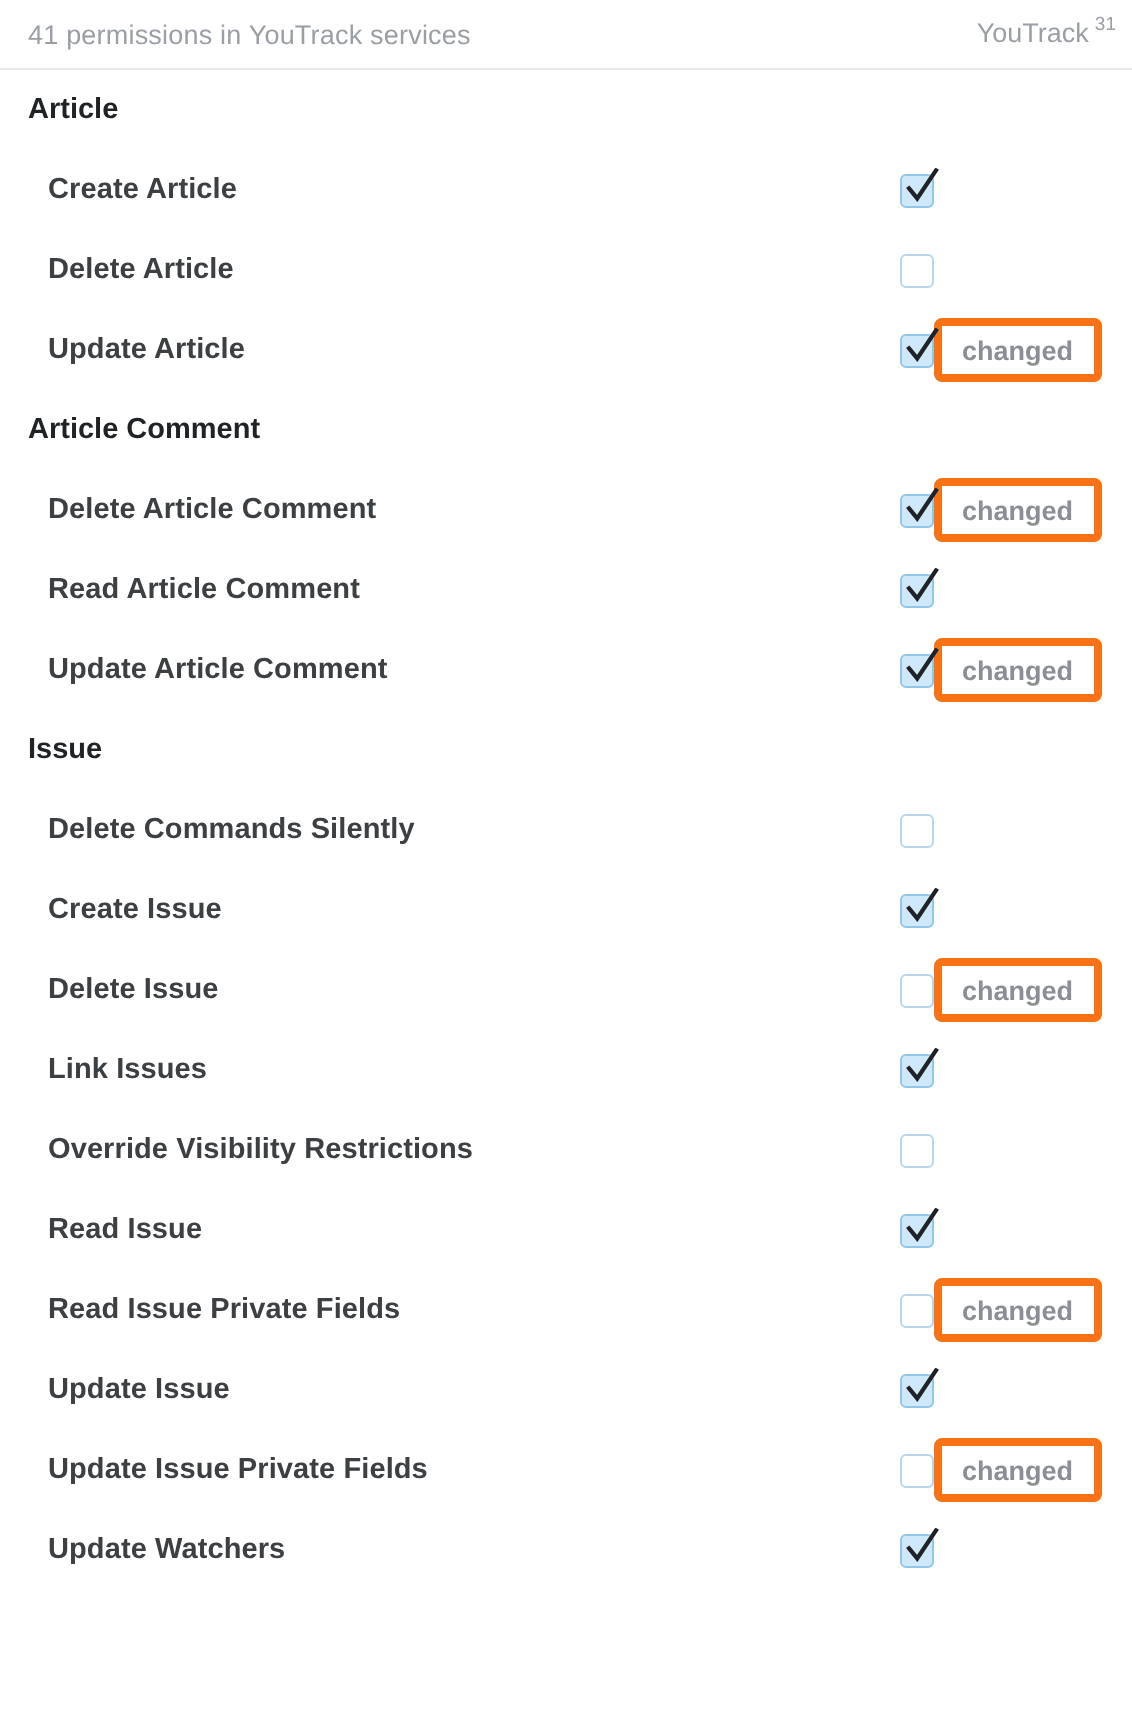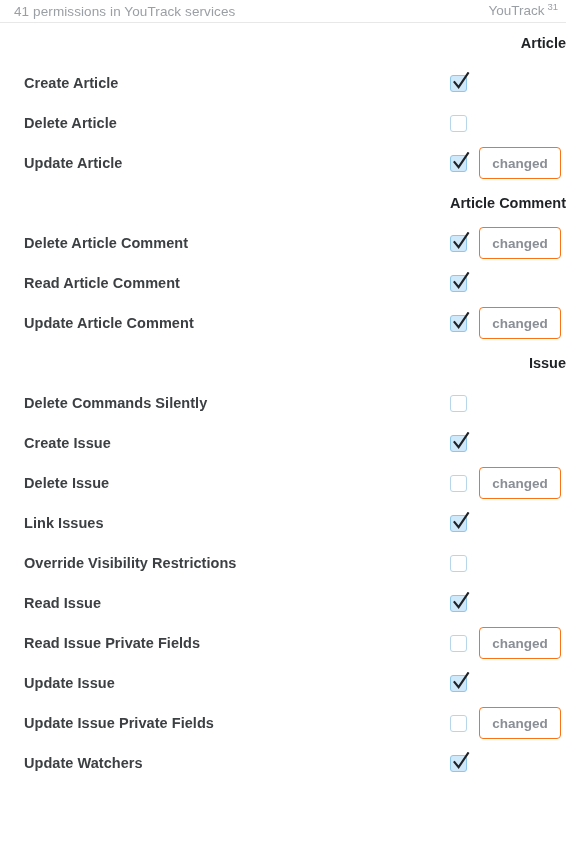--- a/index.html
+++ b/index.html
@@ -12,21 +12,21 @@
     height: 856px;
     overflow: hidden;
     font-family: "Liberation Sans", sans-serif;
     color: #1f2326;
     -webkit-font-smoothing: antialiased;
   }
 
   
   .panel-header {
     position: relative;
-    height: 23px;
+    height: 35px;
     box-sizing: border-box;
     border-bottom: 1px solid #e8e8e8;
     display: flex;
     align-items: center;
     justify-content: space-between;
     padding: 0 8px 0 14px;
   }
   .header-left {
     font-size: 13.5px;
     color: #9a9fa5;
@@ -55,21 +55,20 @@
   }
   .section-title {
     font-size: 14.5px;
     font-weight: bold;
     color: #1f2326;
     padding-left: 14px;
     height: 40px;
     line-height: 40px;
     box-sizing: border-box;
     white-space: nowrap;
-    text-align: right;
   }
   .perm-row {
     height: 40px;
     box-sizing: border-box;
     display: flex;
     align-items: center;
     position: relative;
     padding-left: 24px;
     font-weight: bold;
   }
@@ -106,26 +105,25 @@
   }
   .checkbox.checked .tick {
     position: absolute;
     left: 2px;
     top: -4px;
     width: 17px;
     height: 20px;
     display: block;
   }
   .badge-changed {
-    margin-left: 12px;
     height: 32px;
     box-sizing: border-box;
     min-width: 82px;
     padding: 0 10px;
-    border: 1px solid #f97316;
+    border: 4px solid #f97316;
     border-radius: 4px;
     background: #ffffff;
     font-size: 13.5px;
     color: #8a8f96;
     display: flex;
     align-items: center;
     justify-content: center;
     white-space: nowrap;
     cursor: pointer;
   }

